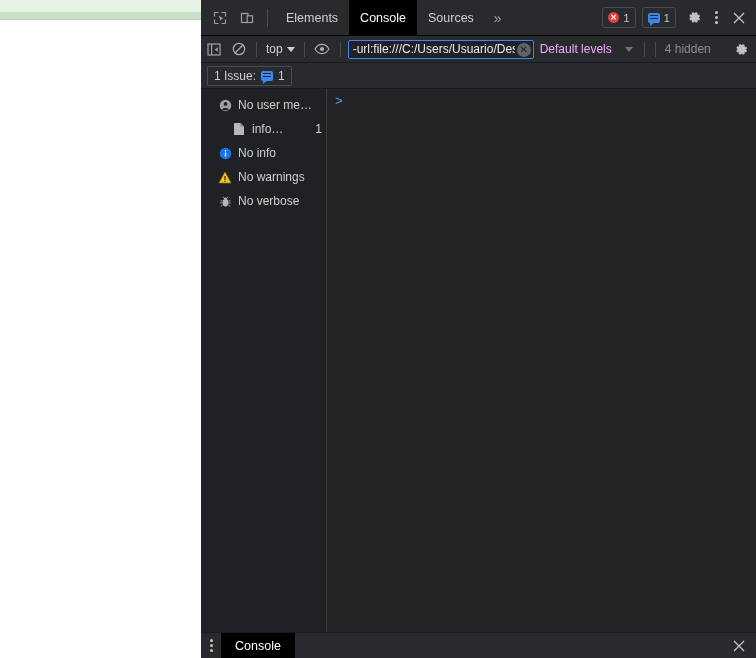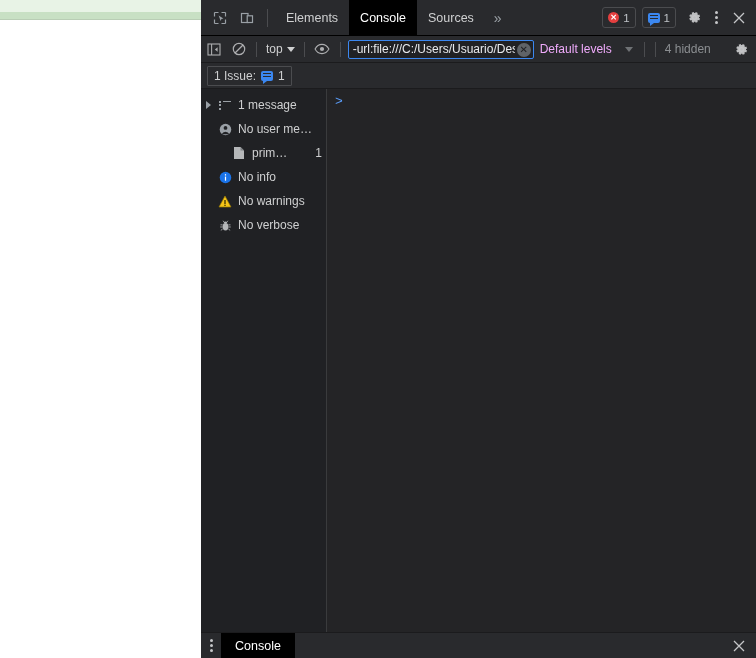--- a/index.html
+++ b/index.html
@@ -544,36 +544,20 @@
             <i></i>
           </span>
         <span>1</span>
       </div>
     </div>
 
     <div class="console-body">
 
       <div class="sidebar">
 
-        <div class="side-row">
-          <span class="twisty">
-              <span class="tri-right"></span>
-            </span>
-          <span class="side-ico">
-            <span class="list-glyph">
-                <i></i>
-                <i></i>
-                <i></i>
-                <span></span>
-                <span></span>
-                <span></span>
-              </span>
-          </span>
-          <span class="side-label">1 message</span>
-        </div>
 
         <div class="side-row">
           <span class="twisty"></span>
           <span class="side-ico">
             <svg width="13" height="13" viewBox="0 0 14 14">
               <circle cx="7" cy="7" r="6.2" fill="#9aa0a6"></circle>
               <circle cx="7" cy="5.3" r="2" fill="#202124"></circle>
               <path d="M2.9 12.2a4.4 4.4 0 0 1 8.2 0z" fill="#202124"></path>
             </svg>
           </span>
@@ -581,21 +565,21 @@
         </div>
 
 
         <div class="side-row child">
           <span class="side-ico">
             <svg width="12" height="14" viewBox="0 0 12 14">
               <path d="M1 1h6.5L11 4.5V13H1z" fill="#b5b7b9"></path>
               <path d="M7.5 1L11 4.5H7.5z" fill="#7f8285"></path>
             </svg>
           </span>
-          <span class="side-label">prim…</span>
+          <span class="side-label">info…</span>
           <span class="side-count">1</span>
         </div>
 
         <div class="side-row">
           <span class="twisty"></span>
           <span class="side-ico">
             <svg width="13" height="13" viewBox="0 0 14 14">
               <circle cx="7" cy="7" r="6.2" fill="#1a73e8"></circle>
               <rect x="6.35" y="6" width="1.3" height="4.4" fill="#ffffff"></rect>
               <rect x="6.35" y="3.4" width="1.3" height="1.5" fill="#ffffff"></rect>

